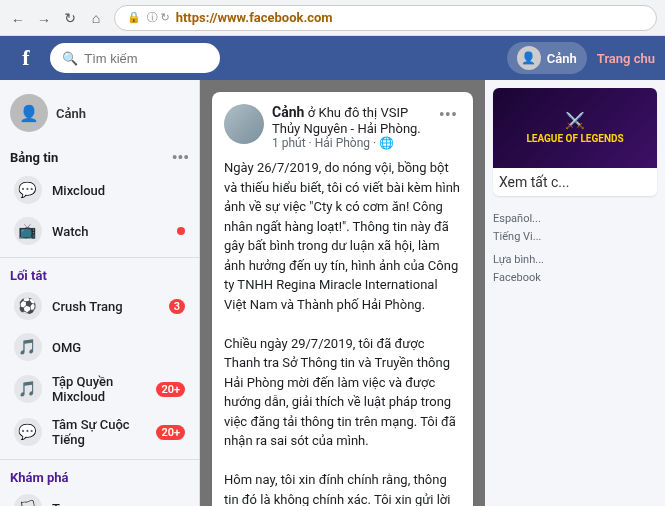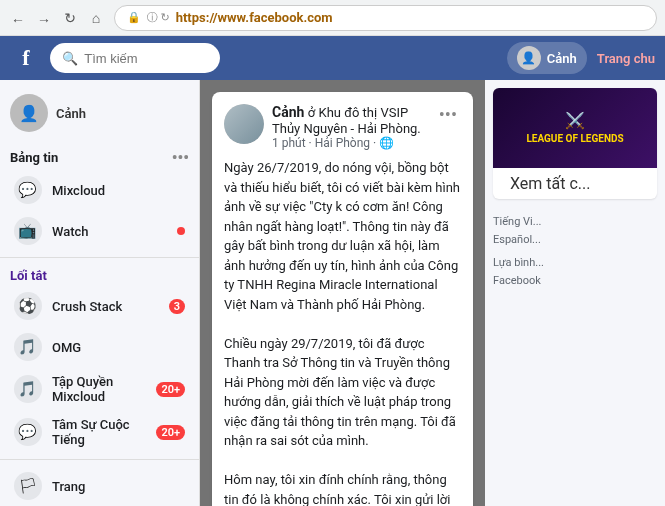--- a/index.html
+++ b/index.html
@@ -199,21 +199,21 @@
       margin-bottom: 8px;
       box-shadow: 0 1px 2px rgba(0,0,0,0.1);
     }
     .right-ad-img {
       width: 100%; height: 80px;
       background: linear-gradient(135deg, #1a0533, #3d1066);
       display: flex; align-items: center; justify-content: center;
       color: gold; font-size: 12px; font-weight: bold; text-align: center;
       padding: 4px;
     }
-    .right-ad-text { padding: 6px; font-size: 16px; color: #333; margin-left: 11px; }
+    .right-ad-text { padding: 6px; font-size: 14px; color: #333; }
 
     .right-lang-section { padding: 6px 0; }
     .right-lang-text { font-size: 11px; color: #606770; line-height: 1.6; }
 
     
     ::-webkit-scrollbar { width: 6px; }
     ::-webkit-scrollbar-thumb { background: #ccc; border-radius: 3px; }
   </style>
 </head>
 <body>
@@ -274,21 +274,21 @@
     </div>
 
     <div class="sidebar-divider"></div>
 
     <div class="sidebar-section-label2">
       <span>Lối tắt</span>
     </div>
 
     <div class="sidebar-item">
       <div class="sidebar-item-icon" style="background:#e4e6ea;">⚽</div>
-      <span class="sidebar-item-label">Crush Stack</span>
+      <span class="sidebar-item-label">Crush Trang</span>
       <span class="sidebar-item-badge">3</span>
     </div>
 
     <div class="sidebar-item">
       <div class="sidebar-item-icon" style="background:#e4e6ea;">🎵</div>
       <span class="sidebar-item-label">OMG</span>
     </div>
 
     <div class="sidebar-item">
       <div class="sidebar-item-icon" style="background:#e4e6ea;">🎵</div>
@@ -297,20 +297,23 @@
     </div>
 
     <div class="sidebar-item">
       <div class="sidebar-item-icon" style="background:#e4e6ea;">💬</div>
       <span class="sidebar-item-label">Tâm Sự Cuộc Tiếng</span>
       <span class="sidebar-item-badge">20+</span>
     </div>
 
     <div class="sidebar-divider"></div>
 
+    <div class="sidebar-section-label2">
+      <span>Khám phá</span>
+    </div>
 
     <div class="sidebar-item">
       <div class="sidebar-item-icon" style="background:#e4e6ea;">🏳</div>
       <span class="sidebar-item-label">Trang</span>
     </div>
 
   </div>
 
   <div class="content-area">
     <div class="post-card">
@@ -345,22 +348,22 @@
           <div style="font-size:16px;">⚔️</div>
           <div>LEAGUE OF LEGENDS</div>
         </div>
       </div>
       <div class="right-ad-text">
         <span>Xem tất c...</span>
       </div>
     </div>
     <div class="right-lang-section">
       <div class="right-lang-text">
+        <div>Español...</div>
         <div>Tiếng Vi...</div>
-        <div>Español...</div>
         <div style="height:6px;"></div>
         <div>Lựa bình...</div>
         <div>Facebook</div>
       </div>
     </div>
   </div>
 
 </div>
 
 </body></html>

